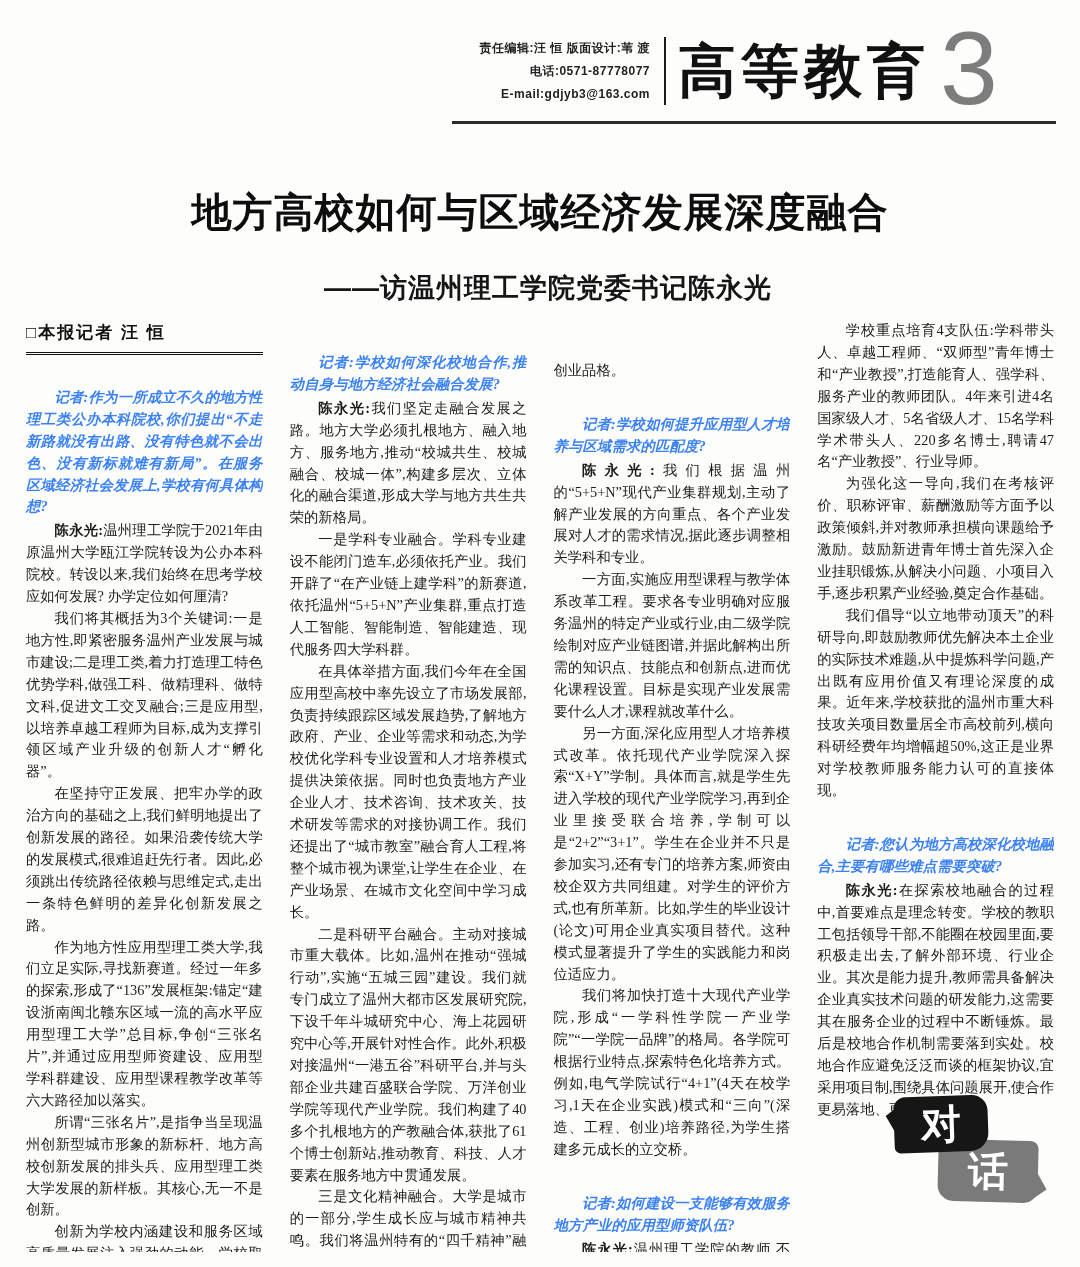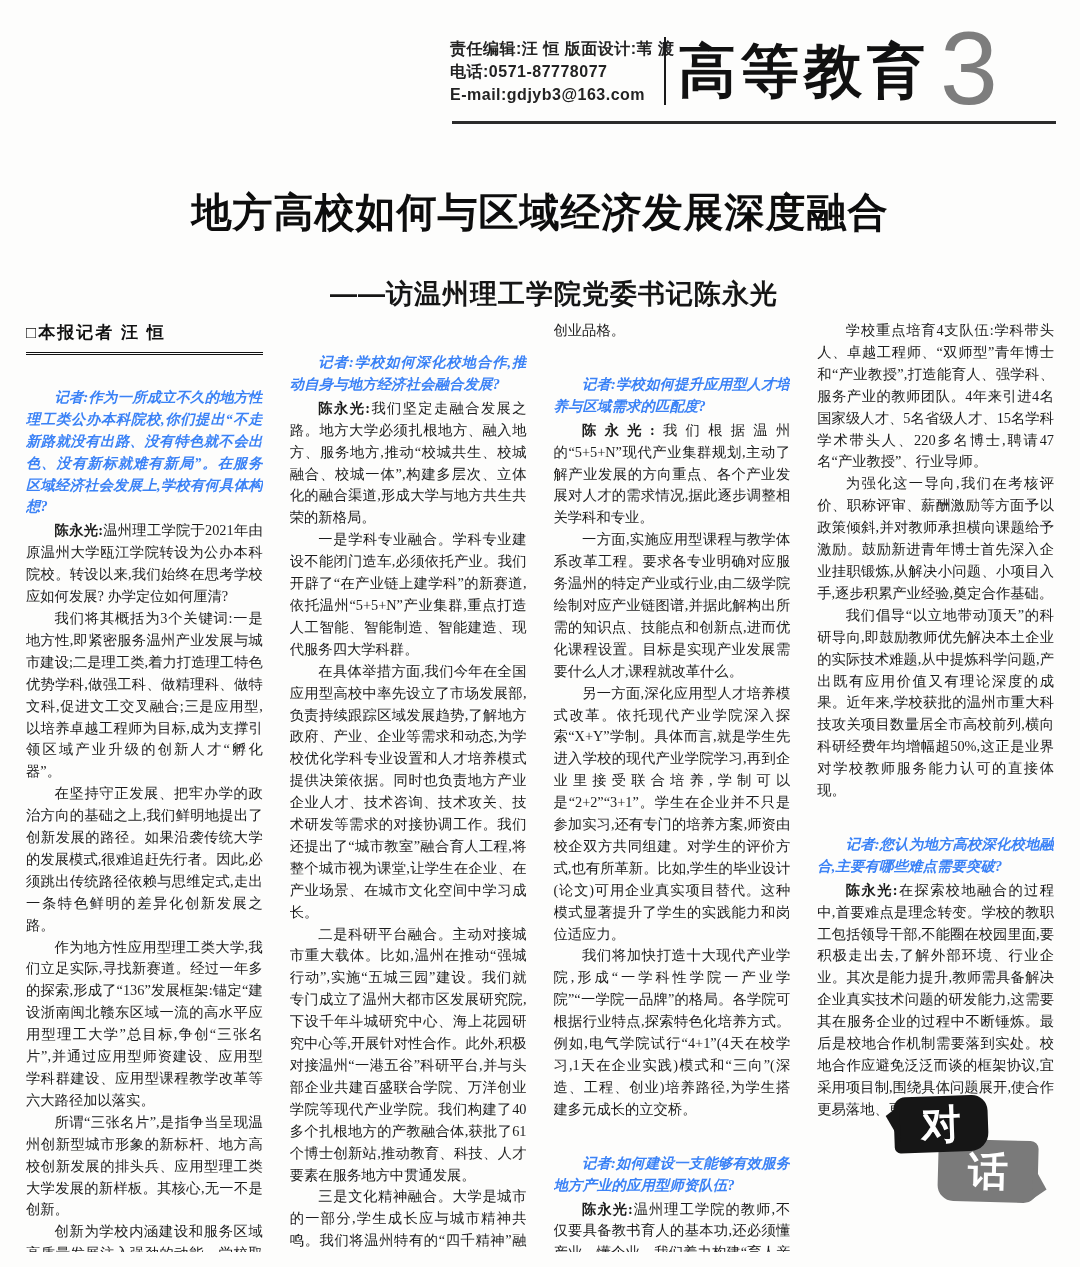--- a/index.html
+++ b/index.html
@@ -9,23 +9,23 @@
     width:1080px;height:1267px;
     margin:0 auto;
     background:#fdfdfc;
     overflow:hidden;
     font-family:"Liberation Serif","DejaVu Serif",serif;
     color:#1c1c1c;
   }
   
   .header{position:absolute;top:26px;left:450px;width:608px;display:flex;align-items:center;}
   .pub-info{
-    width:200px;text-align:left;
+    width:200px;text-align:right;
     font-family:"Liberation Sans","DejaVu Sans",sans-serif;
-    font-size:16px;font-weight:700;line-height:23px;color:#222;
+    font-size:12px;font-weight:700;line-height:23px;color:#222;
     letter-spacing:.5px;white-space:nowrap;
   }
   .header-divider{width:2px;height:68px;background:#1a1a1a;margin:0 12px 0 14px;}
   .section-title{
     font-family:"Liberation Sans","DejaVu Sans",sans-serif;
     font-size:58px;font-weight:900;letter-spacing:5px;color:#111;
     line-height:72px;white-space:nowrap;
   }
   .page-number{
     font-family:"Liberation Sans","DejaVu Sans",sans-serif;
@@ -35,39 +35,39 @@
   .header-rule{position:absolute;top:121px;left:452px;width:604px;height:3px;background:#2b2b2b;}
   
   .headline{
     position:absolute;top:176px;left:30px;width:1020px;margin:0;
     text-align:center;
     font-family:Liberation Sans, sans-serif;
     font-size:40px;font-weight:900;letter-spacing:1px;color:#0d0d0d;
     line-height:72px;white-space:nowrap;
   }
   .subheadline{
-    position:absolute;top:262px;left:30px;width:1020px;margin:14px;
+    position:absolute;top:262px;left:30px;width:1020px;margin:8px;
     text-align:center;
     font-family:"Liberation Sans","DejaVu Sans",sans-serif;
     font-size:27px;font-weight:700;letter-spacing:1px;color:#161616;
   }
   
   .columns{
     position:absolute;top:320px;left:26px;width:1028px;height:932px;
     display:flex;gap:27px;
   }
   .col{flex:1 1 0;overflow:hidden;font-size:14.3px;line-height:21.9px;text-align:justify;}
   .byline{
     font-size:17px;font-weight:700;letter-spacing:2px;color:#111;
     font-family:"Liberation Sans","DejaVu Sans",sans-serif;
     padding:2px 0 8px 0;border-bottom:3px double #111;margin-bottom:0;
     white-space:nowrap;
   }
   .para{margin:0;text-indent:2em;}
-  .para.cont{text-indent:0;}
+  .para.cont{text-indent:0;margin-top:40px;}
   .para.question{
     font-style:italic;font-weight:600;letter-spacing:.2px;
     margin-top:32px;margin-bottom:2px;color:#3b82f6;
   }
   .para.question b{font-weight:800;}
   .para.answer b{font-weight:700;font-style:normal;}
   
   .stamp{position:absolute;left:890px;top:1094px;width:160px;height:130px;}
   .stamp-black{
     position:absolute;left:4px;top:2px;width:94px;height:56px;background:#161616;

